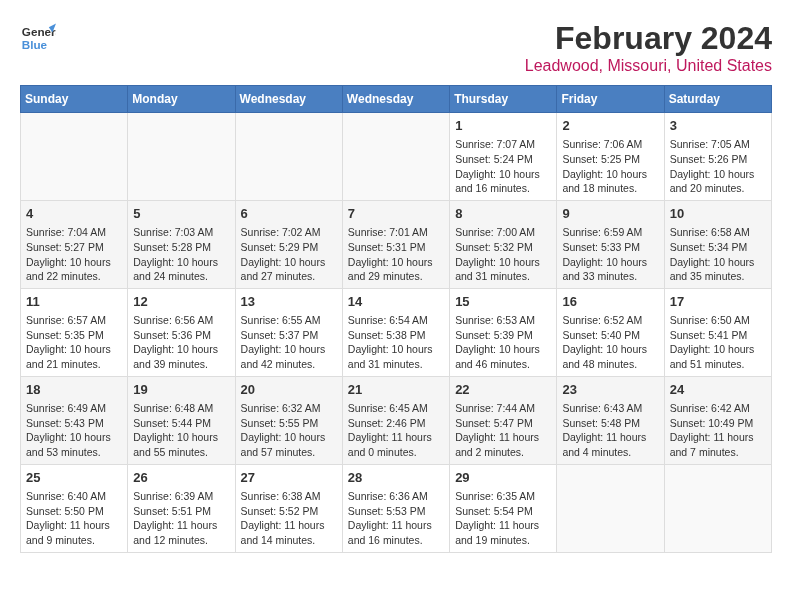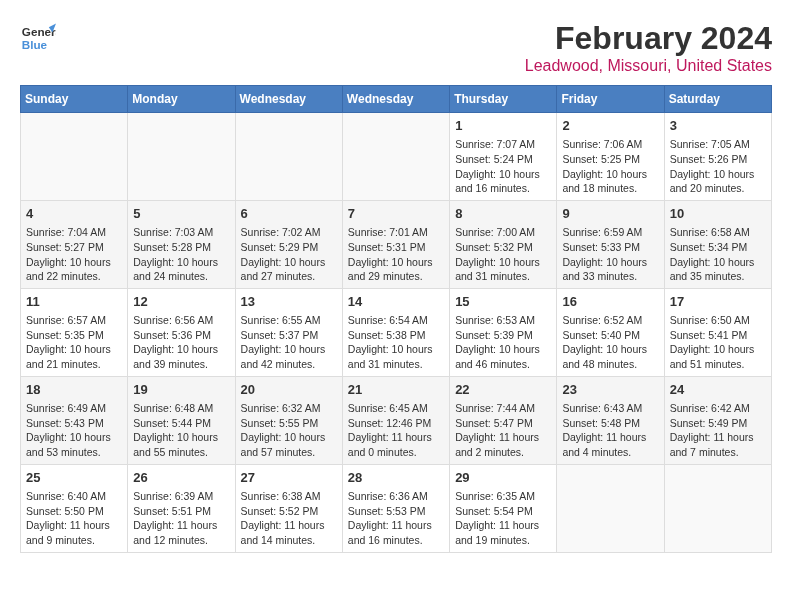--- a/index.html
+++ b/index.html
@@ -259,42 +259,42 @@
         <td>
           <span class="day-num">20</span>
           <div>Sunrise: 6:32 AM</div>
           <div>Sunset: 5:55 PM</div>
           <div>Daylight: 10 hours</div>
           <div>and 57 minutes.</div>
         </td>
         <td>
           <span class="day-num">21</span>
           <div>Sunrise: 6:45 AM</div>
-          <div>Sunset: 12:46 PM</div>
+          <div>Sunset: 2:46 PM</div>
           <div>Daylight: 11 hours</div>
           <div>and 0 minutes.</div>
         </td>
         <td>
           <span class="day-num">22</span>
           <div>Sunrise: 7:44 AM</div>
           <div>Sunset: 5:47 PM</div>
           <div>Daylight: 11 hours</div>
           <div>and 2 minutes.</div>
         </td>
         <td>
           <span class="day-num">23</span>
           <div>Sunrise: 6:43 AM</div>
           <div>Sunset: 5:48 PM</div>
           <div>Daylight: 11 hours</div>
           <div>and 4 minutes.</div>
         </td>
         <td>
           <span class="day-num">24</span>
           <div>Sunrise: 6:42 AM</div>
-          <div>Sunset: 5:49 PM</div>
+          <div>Sunset: 10:49 PM</div>
           <div>Daylight: 11 hours</div>
           <div>and 7 minutes.</div>
         </td>
       </tr>
       <tr>
         <td>
           <span class="day-num">25</span>
           <div>Sunrise: 6:40 AM</div>
           <div>Sunset: 5:50 PM</div>
           <div>Daylight: 11 hours</div>

